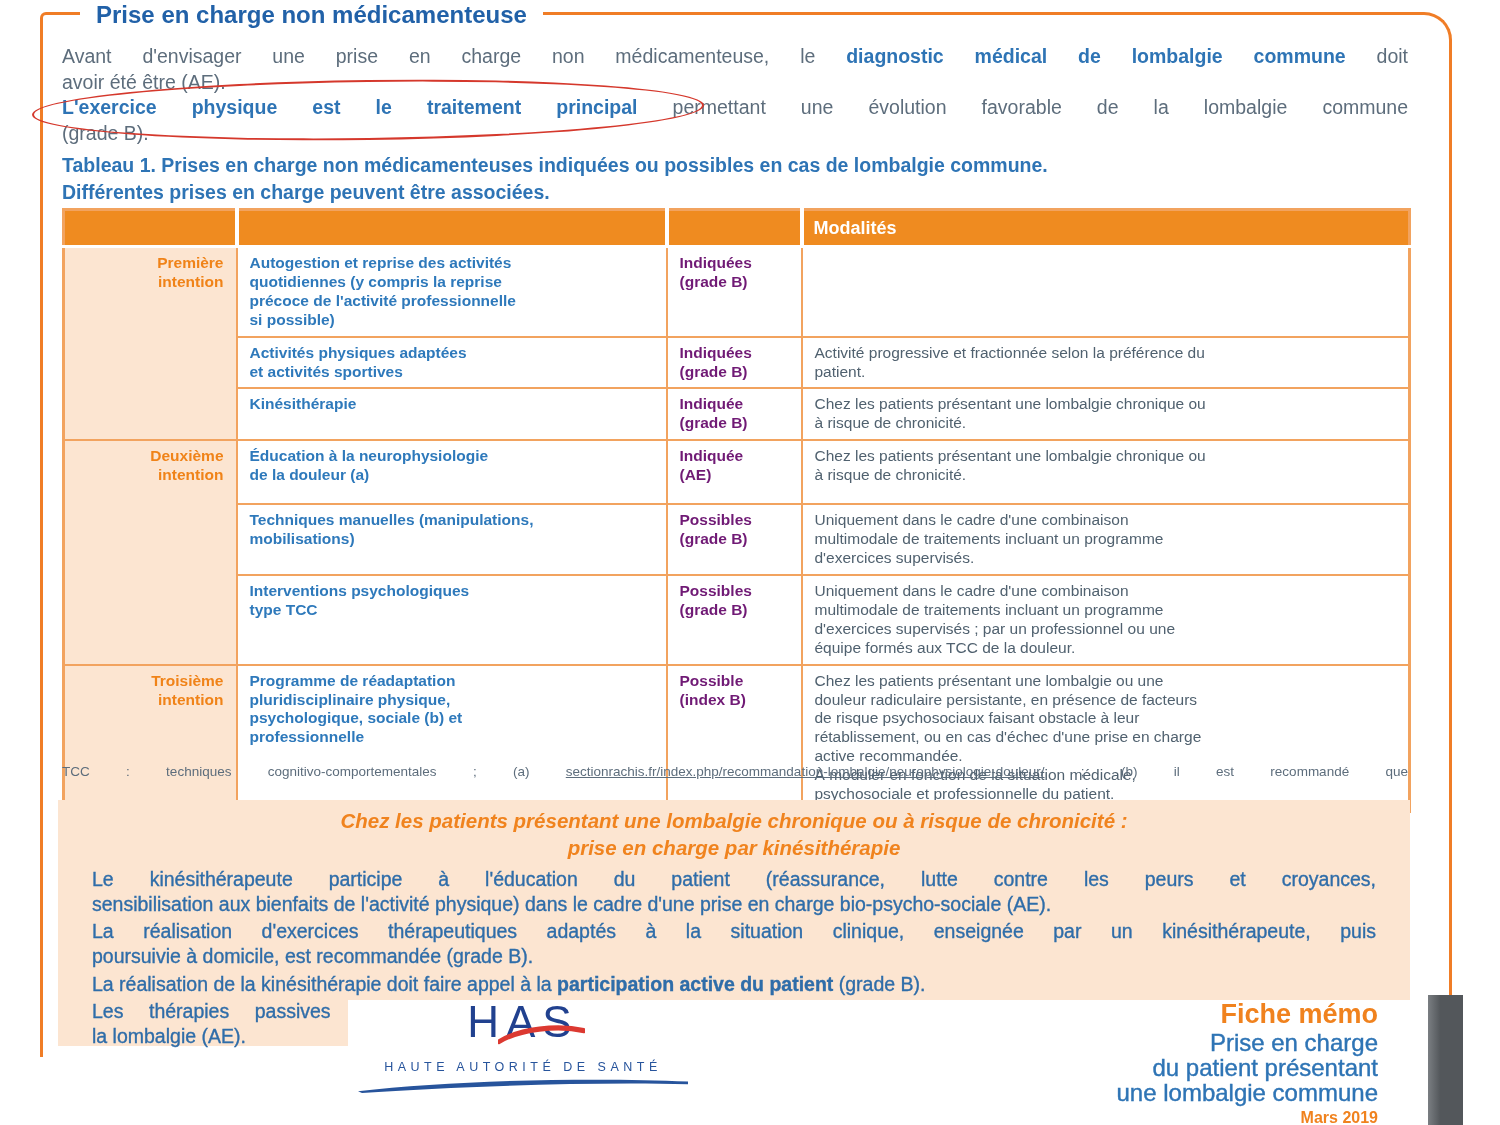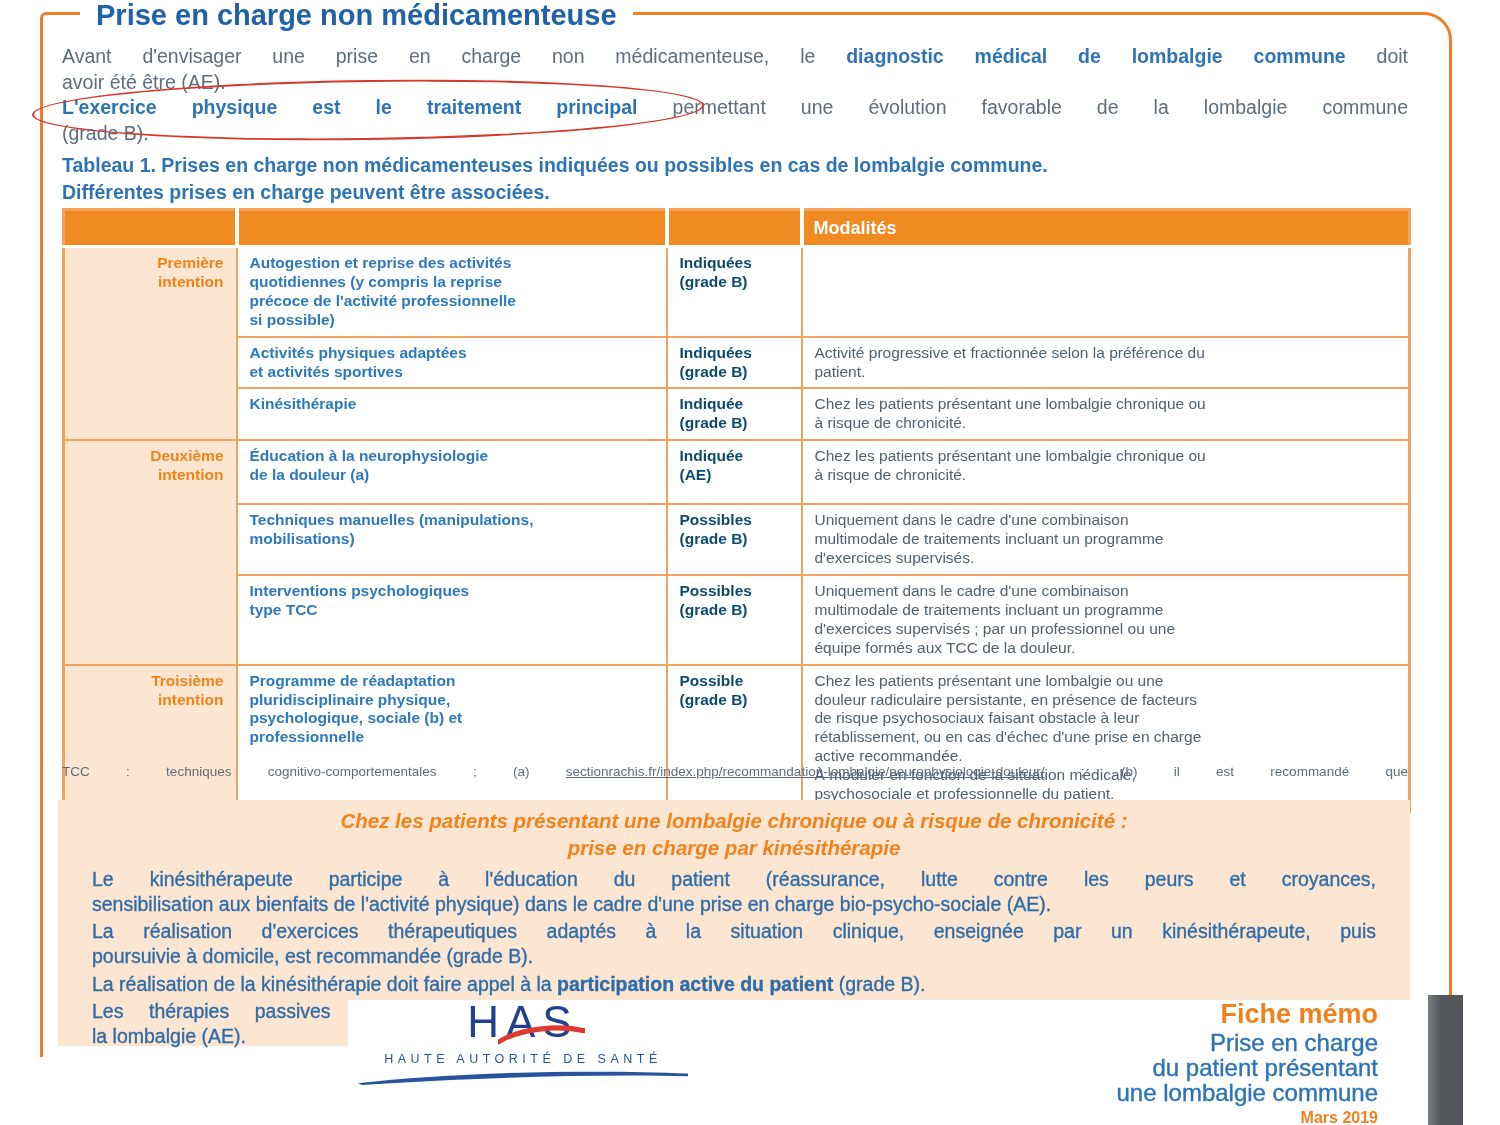--- a/index.html
+++ b/index.html
@@ -6,21 +6,21 @@
   .page{position:relative;width:1500px;height:1125px;background:#fff;overflow:hidden;
         font-family:"Liberation Sans", sans-serif;}
 
   
   .frame{position:absolute;left:40px;top:12px;width:1412px;height:983px;box-sizing:border-box;
          border-top:3px solid #F07D26;border-left:3px solid #F07D26;border-right:3px solid #F07D26;
          border-radius:6px 28px 0 0;}
   .frame-ext{position:absolute;left:40px;top:995px;width:3px;height:62px;background:#F07D26;}
 
   .doc-title{position:absolute;left:80px;top:0px;background:#fff;padding:0 16px;
-             font-size:29px;font-weight:bold;color:#2161A8;line-height:30px;}
+             font-size:24px;font-weight:bold;color:#2161A8;line-height:30px;}
 
   .body-text{position:absolute;left:62px;width:1346px;font-size:19.5px;line-height:1.32;color:#5D6D7C;}
   .jline{text-align:justify;text-align-last:justify;}
   .b-blue{color:#2E74B5;font-weight:bold;}
 
   .ellipse{position:absolute;left:32px;top:80px;width:668px;height:56px;
            border:2.5px solid #D5382C;border-radius:50%;transform:rotate(-0.8deg);pointer-events:none;}
 
   .caption{position:absolute;left:62px;top:152px;width:1346px;font-size:19.5px;font-weight:bold;
            color:#2E74B5;line-height:1.38;}
@@ -30,21 +30,21 @@
            table-layout:fixed;border:3px solid #F2A35F;}
   table.tt th{background:#EF8B20;height:30px;padding:2px 10px;border-left:4px solid #ffffff;
               border-bottom:3px solid #ffffff;}
   table.tt th:first-child{border-left:none;}
   table.tt th.modal-h{color:#ffffff;font-size:18px;font-weight:bold;text-align:left;}
   table.tt td{border:2px solid #F2A35F;vertical-align:top;padding:6px 12px;
               font-size:15.5px;line-height:1.22;white-space:pre-line;}
   td.group{background:#FCE5D1;color:#F08318;font-weight:bold;font-size:18px;text-align:right;
            padding-top:14px;line-height:1.7;}
   td.treat{color:#2E79BB;font-weight:bold;}
-  td.status{color:#0c4a6e;font-weight:bold;border-radius:28px;}
+  td.status{color:#701a75;font-weight:bold;border-radius:28px;}
   td.modal{color:#50616F;}
 
   .footnote{position:absolute;left:62px;top:763px;width:1346px;font-size:13.5px;line-height:1.3;
             color:#5D6D7C;}
   .footnote .link{text-decoration:underline;cursor:pointer;}
 
   
   .infobox{position:absolute;left:58px;top:800px;width:1352px;height:246px;background:#FCE5D1;
            box-sizing:border-box;padding:8px 34px 0;}
   .infobox-heading{text-align:center;font-style:italic;font-weight:bold;color:#F0831E;
@@ -52,21 +52,21 @@
   .infobox .ip{margin:0 0 3px;font-size:19.5px;line-height:1.26;color:#2F6DA9;
                -webkit-text-stroke:0.35px #2F6DA9;}
   .infobox .ib{font-weight:bold;}
 
   
   .overlay{position:absolute;left:348px;top:1000px;width:1080px;height:125px;background:#ffffff;}
   .has-logo{position:absolute;left:10px;top:0px;width:330px;text-align:center;}
   .has-word-wrap{position:relative;display:inline-block;}
   .has-word{font-size:44px;letter-spacing:7px;color:#21418F;line-height:44px;}
   .has-red-swoosh{position:absolute;left:28%;top:52%;width:78%;height:22px;}
-  .has-sub{font-size:12.5px;letter-spacing:4.5px;color:#27549C;margin-top:8px;}
+  .has-sub{font-size:12.5px;letter-spacing:4.5px;color:#27549C;margin-top:16px;}
   .has-blue-swoosh{display:block;margin:4px auto 0;width:330px;height:16px;}
 
   .footer-text{position:absolute;right:50px;top:0px;text-align:right;}
   .fiche-memo{font-size:27px;font-weight:bold;color:#F0821E;line-height:28px;}
   .footer-doc-title{font-size:24px;color:#2E74B5;-webkit-text-stroke:0.4px #2E74B5;
                     line-height:25px;white-space:pre-line;margin-top:2px;}
   .footer-date{font-size:16px;font-weight:bold;color:#F0821E;margin-top:4px;}
 
   .side-bar{position:absolute;left:1428px;top:995px;width:35px;height:130px;
             background:linear-gradient(90deg,#7a7e82 0%,#53575B 35%);}
@@ -170,21 +170,21 @@
 équipe formés aux TCC de la douleur.</td>
       </tr>
       <tr style="height:140px">
         <td class="group">Troisième
 intention</td>
         <td class="treat">Programme de réadaptation
 pluridisciplinaire physique,
 psychologique, sociale (b) et
 professionnelle</td>
         <td class="status">Possible
-(grade B)</td>
+(index B)</td>
         <td class="modal">Chez les patients présentant une lombalgie ou une
 douleur radiculaire persistante, en présence de facteurs
 de risque psychosociaux faisant obstacle à leur
 rétablissement, ou en cas d'échec d'une prise en charge
 active recommandée.
 À moduler en fonction de la situation médicale,
 psychosociale et professionnelle du patient.</td>
       </tr>
     </tbody>
   </table>

